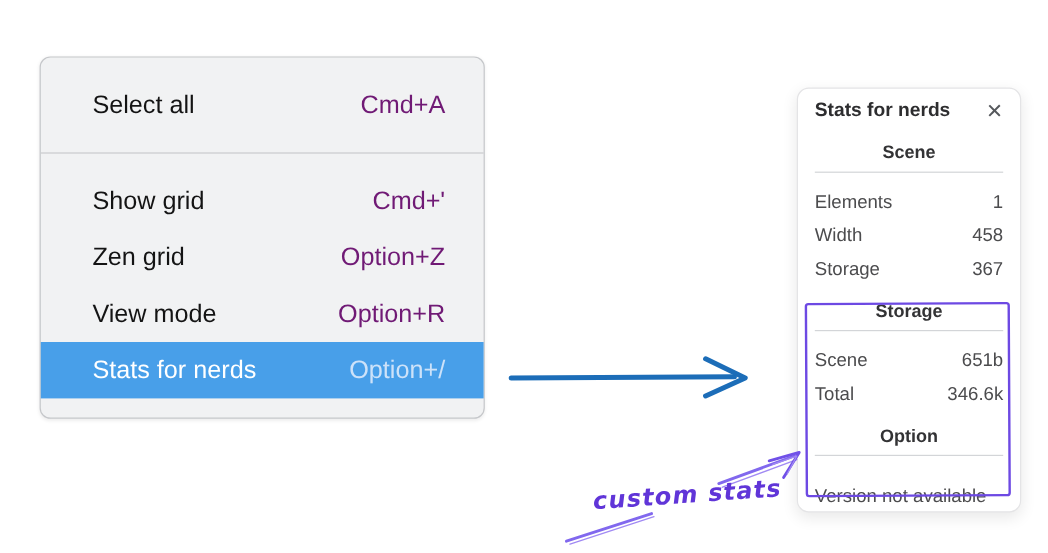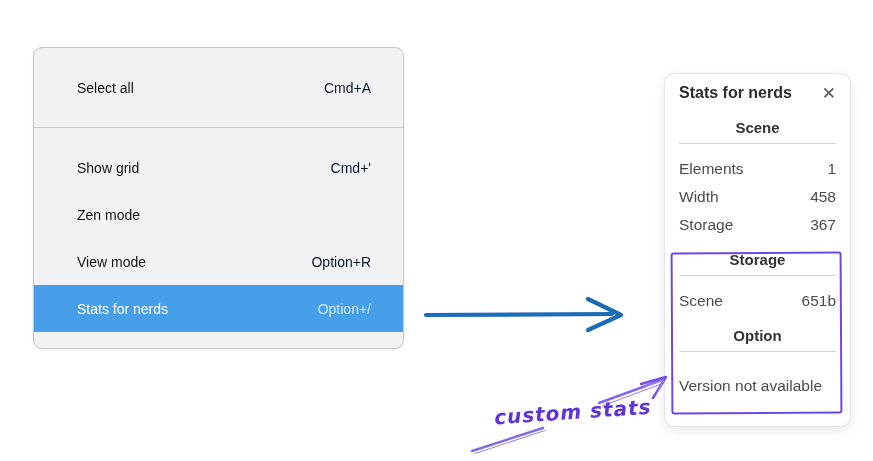--- a/index.html
+++ b/index.html
@@ -10,25 +10,25 @@
 
   
   .menu{
     position:absolute;left:33px;top:47px;width:371px;height:302px;
     background:#f1f2f3;border:1px solid #c5c7ca;border-radius:9px;
     box-sizing:border-box;padding-top:15px;
     box-shadow:0 1px 3px rgba(0,0,0,.07);
   }
   .menu-item{
     display:flex;justify-content:space-between;align-items:center;
-    height:47px;padding:0 32px 0 43px;font-size:14px;color:#141414;
+    height:47px;padding:0 32px 0 43px;font-size:21px;color:#141414;
     cursor:default;
   }
   .menu-item.first{height:50px;}
-  .mi-shortcut{color:#0f172a;}
+  .mi-shortcut{color:#701a75;}
   .menu-separator{
     height:0;border-top:1px solid #c8cace;margin:14px 0 16px 0;
   }
   .menu-item.highlighted{background:#489fe9;color:#ffffff;}
   .menu-item.highlighted .mi-shortcut{color:#cde2f9;text-align:center;}
 
   
   .panel{
     position:absolute;left:664px;top:73px;width:187px;height:354px;
     background:#ffffff;border:1px solid #e4e4e6;border-radius:10px;
@@ -75,21 +75,22 @@
   <div class="menu-item first">
     <span class="mi-label">Select all</span>
     <span class="mi-shortcut">Cmd+A</span>
   </div>
   <div class="menu-separator"></div>
   <div class="menu-item">
     <span class="mi-label">Show grid</span>
     <span class="mi-shortcut">Cmd+'</span>
   </div>
   <div class="menu-item">
-    <span class="mi-label">Zen mode</span>
+    <span class="mi-label">Zen grid</span>
+    <span class="mi-shortcut">Option+Z</span>
   </div>
   <div class="menu-item">
     <span class="mi-label">View mode</span>
     <span class="mi-shortcut">Option+R</span>
   </div>
   <div class="menu-item highlighted">
     <span class="mi-label">Stats for nerds</span>
     <span class="mi-shortcut">Option+/</span>
   </div>
 </div>
@@ -114,20 +115,24 @@
     <span>Storage</span>
     <span>367</span>
   </div>
 
   <div class="sec-heading">Storage</div>
   <div class="panel-sep"></div>
   <div class="stat-row">
     <span>Scene</span>
     <span>651b</span>
   </div>
+  <div class="stat-row">
+    <span>Total</span>
+    <span>346.6k</span>
+  </div>
 
   <div class="sec-heading">Option</div>
   <div class="panel-sep"></div>
   <div class="stat-note">Version not available</div>
 </div>
 
 <div class="purple-rect"></div>
 
 <svg class="arrow-layer" viewBox="0 0 873 461" xmlns="http://www.w3.org/2000/svg">
 

